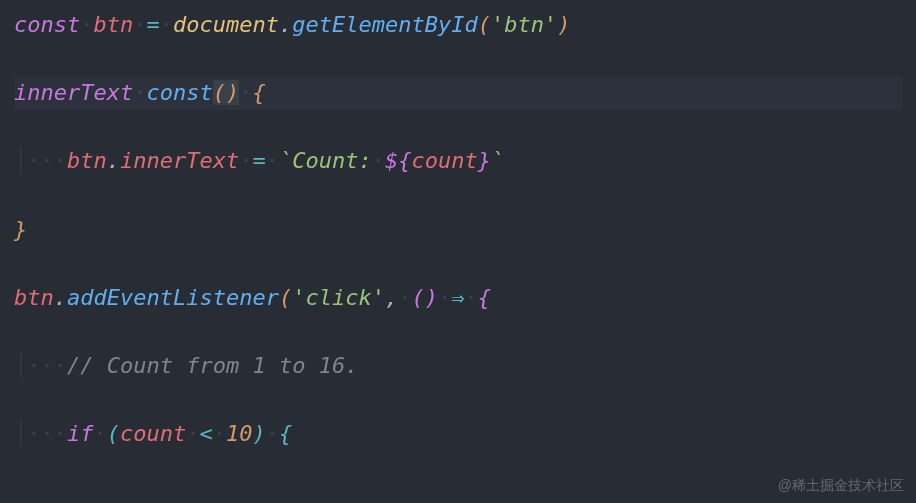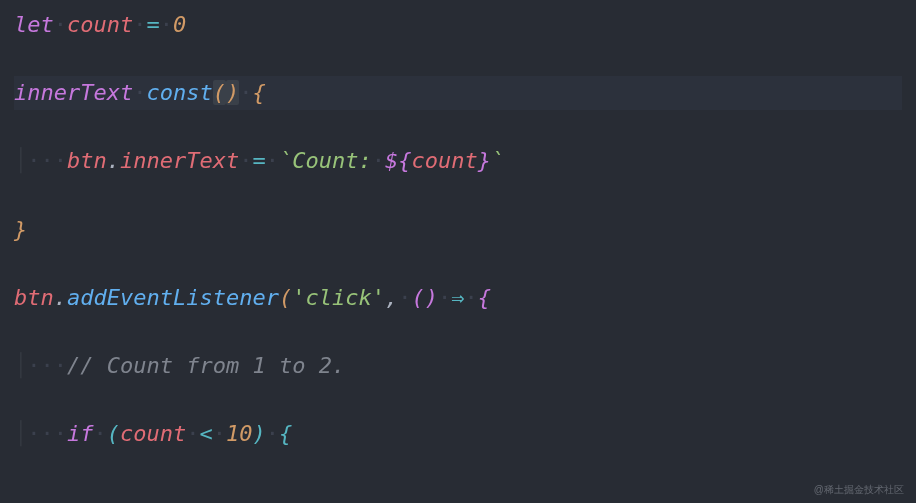--- a/index.html
+++ b/index.html
@@ -55,35 +55,34 @@
   .punc  { color: #abb2bf; } 
   .b1    { color: #d19a66; } 
   .b2    { color: #c678dd; } 
   .b3    { color: #56b6c2; } 
   .watermark {
     position: absolute;
     right: 12px;
     bottom: 6px;
     color: #9ea3ac;
     opacity: 0.5;
-    font-size: 10px;
+    font-size: 14px;
     font-style: normal;
     font-family: "PingFang SC", "Microsoft YaHei", sans-serif;
   }
 </style>
 </head>
 <body>
 
-<pre>
-<span class="line"><span class="kw">let</span><span class="ws">·</span><span class="var">count</span><span class="ws">·</span><span class="op">=</span><span class="ws">·</span><span class="num">0</span></span>
+<pre><span class="line"><span class="kw">const</span><span class="ws">·</span><span class="var">btn</span><span class="ws">·</span><span class="op">=</span><span class="ws">·</span><span class="varlt">document</span><span class="punc">.</span><span class="fn">getElementById</span><span class="b1">(</span><span class="str">'btn'</span><span class="b1">)</span></span>
 <span class="line hl"><span class="kw">innerText</span><span class="ws">·</span><span class="fn">const</span><span class="b1 bracket-hl">(</span><span class="b1 bracket-hl">)</span><span class="ws">·</span><span class="b1">{</span></span>
 <span class="line"><span class="guide">│</span><span class="ws">·</span><span class="ws">·</span><span class="ws">·</span><span class="var">btn</span><span class="punc">.</span><span class="var">innerText</span><span class="ws">·</span><span class="op">=</span><span class="ws">·</span><span class="tpl">`</span><span class="tpl">Count:</span><span class="ws">·</span><span class="tpld">${</span><span class="var">count</span><span class="tpld">}</span><span class="tpl">`</span></span>
 <span class="line"><span class="b1">}</span></span>
 <span class="line"><span class="var">btn</span><span class="punc">.</span><span class="fn">addEventListener</span><span class="b1">(</span><span class="str">'click'</span><span class="punc">,</span><span class="ws">·</span><span class="b2">(</span><span class="b2">)</span><span class="ws">·</span><span class="op">⇒</span><span class="ws">·</span><span class="b2">{</span></span>
-<span class="line"><span class="guide">│</span><span class="ws">·</span><span class="ws">·</span><span class="ws">·</span><span class="comm">// Count from 1 to 2.</span></span>
+<span class="line"><span class="guide">│</span><span class="ws">·</span><span class="ws">·</span><span class="ws">·</span><span class="comm">// Count from 1 to 16.</span></span>
 <span class="line"><span class="guide">│</span><span class="ws">·</span><span class="ws">·</span><span class="ws">·</span><span class="kw">if</span><span class="ws">·</span><span class="b3">(</span><span class="var">count</span><span class="ws">·</span><span class="op">&lt;</span><span class="ws">·</span><span class="num">10</span><span class="b3">)</span><span class="ws">·</span><span class="b3">{</span></span>
 
 
 
 
 </pre>
 
 <div class="watermark">@稀土掘金技术社区</div>
 
 </body></html>

